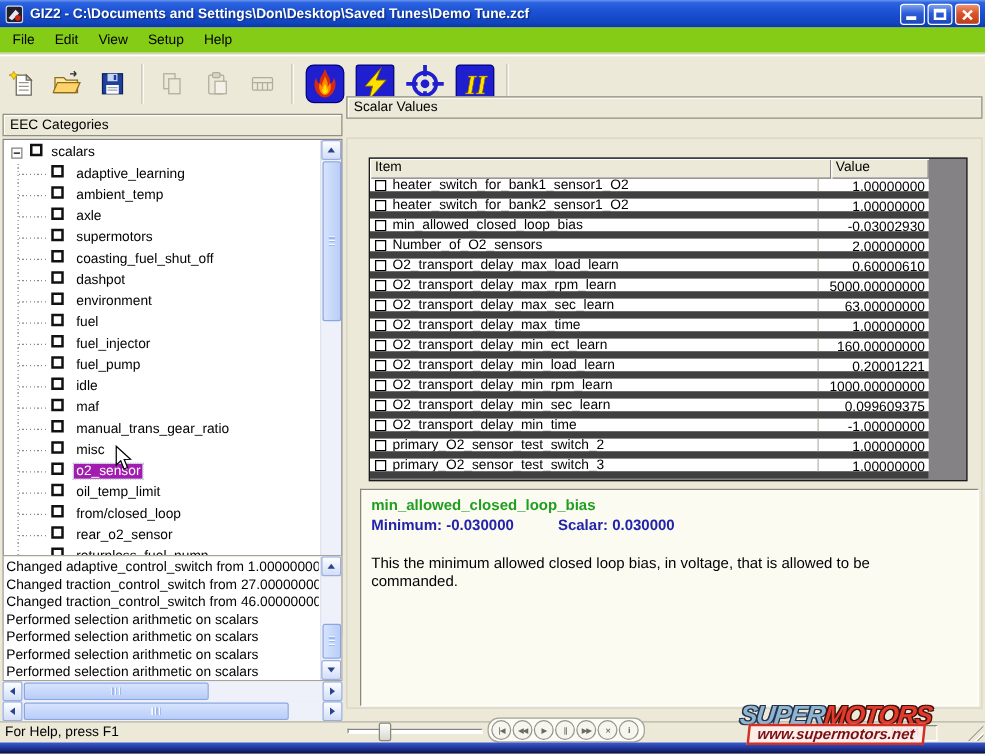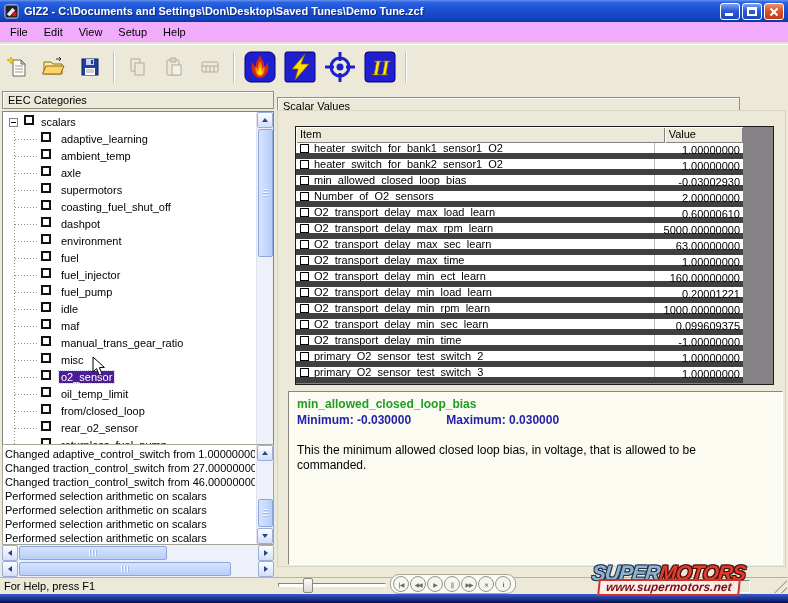--- a/index.html
+++ b/index.html
@@ -15,57 +15,57 @@
   .winbtn { width:20px; height:17px; border-radius:3px; margin-left:2px; position:relative;
     border:1px solid #fff; background:linear-gradient(180deg,#7da2ee,#2c5cd8 45%,#1c46b8); }
   .winbtn.close { background:linear-gradient(180deg,#ee9270,#d9542c 45%,#c23a12); }
   .winbtn .min-glyph { position:absolute; left:4px; bottom:3px; width:8px; height:3px; background:#fff; }
   .winbtn .max-glyph { position:absolute; left:4px; top:3px; width:10px; height:9px; border:2px solid #fff; border-top-width:3px; }
   .winbtn .x1,.winbtn .x2 { position:absolute; left:4px; top:7px; width:10px; height:2px; background:#fff; }
   .winbtn .x1 { transform:rotate(45deg); } .winbtn .x2 { transform:rotate(-45deg); }
   #app-icon { width:15px; height:15px; flex:0 0 15px; }
 
   
-  #menubar { position:absolute; left:0; top:22px; width:788px; height:21px; background:#f0abfc;
+  #menubar { position:absolute; left:0; top:22px; width:788px; height:21px; background:#84cc16;
     display:flex; align-items:center; padding-left:2px; border-bottom:1px solid #e0ddcc; }
   .menu-item { padding:2px 8px; }
 
   
   #toolbar { position:absolute; left:0; top:44px; width:788px; height:44px; background:#ece9d8;
     border-top:1px solid #fff; display:flex; align-items:center; }
   .tb-btn { width:32px; height:30px; display:flex; align-items:center; justify-content:center; margin:0 2px; }
   .tb-btn.big { width:36px; height:36px; }
   .tb-sep { width:2px; height:32px; margin:0 5px; border-left:1px solid #c6c3b2; border-right:1px solid #fff; }
 
   
   .panel-header { position:absolute; height:18px; background:#ece9d8; border:1px solid #909080;
     box-shadow:inset 1px 1px 0 #fff; line-height:16px; padding-left:5px; }
   #eec-header { left:2px; top:91px; width:272px; }
-  #scalar-header { left:277px; top:97px; width:463px; }
+  #scalar-header { left:277px; top:77px; width:509px; }
 
   
   #tree { position:absolute; left:2px; top:111px; width:272px; height:397px; background:#fff;
     border:1px solid #848284; overflow:hidden; }
   #tree-inner { position:absolute; left:0; top:0; right:17px; bottom:0; overflow:hidden; }
   .tree-vline { position:absolute; left:11px; top:19px; height:314px; width:1px;
     background:repeating-linear-gradient(to bottom,#8a8a8a 0 1px,transparent 1px 3px); }
   .tree-row { position:relative; height:17px; line-height:17px; white-space:nowrap; }
   .tree-row.root { padding-left:36px; }
   .tree-row.child { padding-left:56px; }
   .tree-row.child::before { content:""; position:absolute; left:12px; top:8px; width:24px; height:1px;
     background:repeating-linear-gradient(to right,#8a8a8a 0 1px,transparent 1px 3px); }
   .expander { position:absolute; left:6px; top:4px; width:9px; height:9px; background:#fff;
     border:1px solid #848284; }
   .expander .minus { position:absolute; left:1px; top:3px; width:5px; height:1px; background:#000; }
   .cb { display:inline-block; width:10px; height:10px; border:2px solid #111; background:#fff;
     vertical-align:middle; margin-top:-2px; }
   .tree-row.root .cb { position:absolute; left:21px; top:3px; }
   .tree-row.child .cb { position:absolute; left:38px; top:3px; }
   .tree-label { padding:0 2px; }
-  .tree-label.selected { background:#4c1d95; color:#fff; outline:1px dotted #bcd; }
+  .tree-label.selected { background:#a21caf; color:#fff; outline:1px dotted #bcd; }
 
   
   #log { position:absolute; left:2px; top:444px; width:272px; height:101px; background:#fff;
     border:1px solid #a8a496; overflow:hidden; }
   #log-lines { position:absolute; left:2px; top:2px; right:18px; }
   .log-line { height:14px; line-height:14px; white-space:nowrap; overflow:hidden; }
 
   
   .vsb { position:absolute; top:0; right:0; width:17px; bottom:0; background:#eef0fa; border-left:1px solid #e2e2ee; }
   .hsb { position:absolute; height:16px; background:#eef0fa; }
@@ -565,21 +565,21 @@
         </div>
         <div class="cell-value">1.00000000</div>
       </div>
     </div>
 </div>
 
 <div id="detail">
   <div class="d-title">min_allowed_closed_loop_bias</div>
   <div class="d-minmax">
     <span class="d-min"><span>Minimum:</span> <span>-0.030000</span></span>
-    <span><span>Maximum:</span> <span>0.030000</span></span>
+    <span><span>Scalar:</span> <span>0.030000</span></span>
   </div>
   <div class="d-desc">This the minimum allowed closed loop bias, in voltage, that is allowed to be commanded.</div>
 </div>
 
 <div id="statusbar">
   <span id="status-help">For Help, press F1</span>
   <div id="num-panel">NUM</div>
   <div id="resize-grip"></div>
 </div>
 

